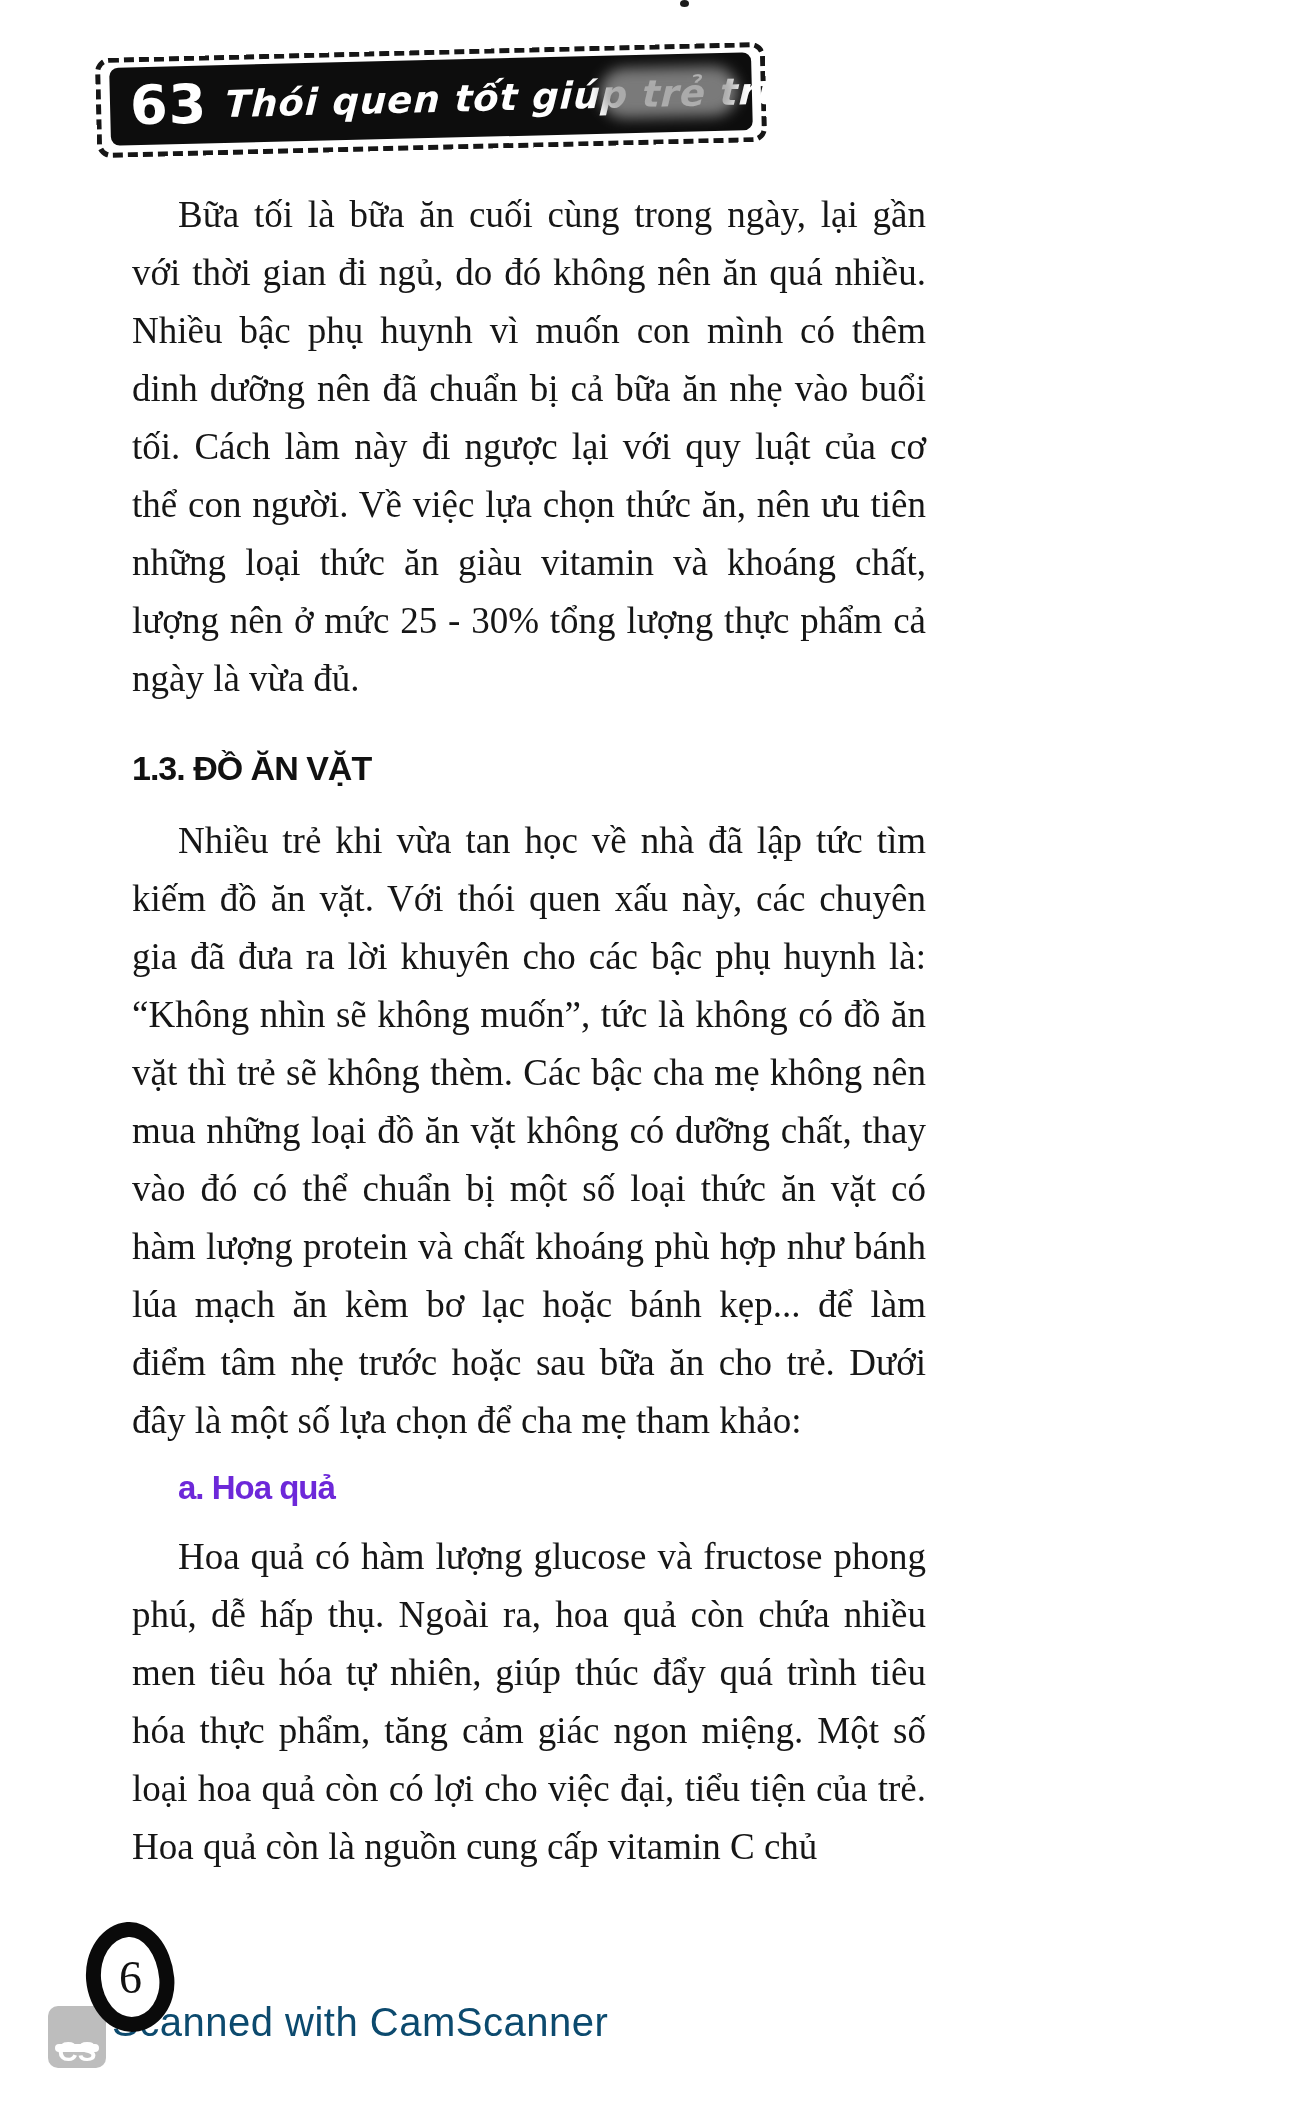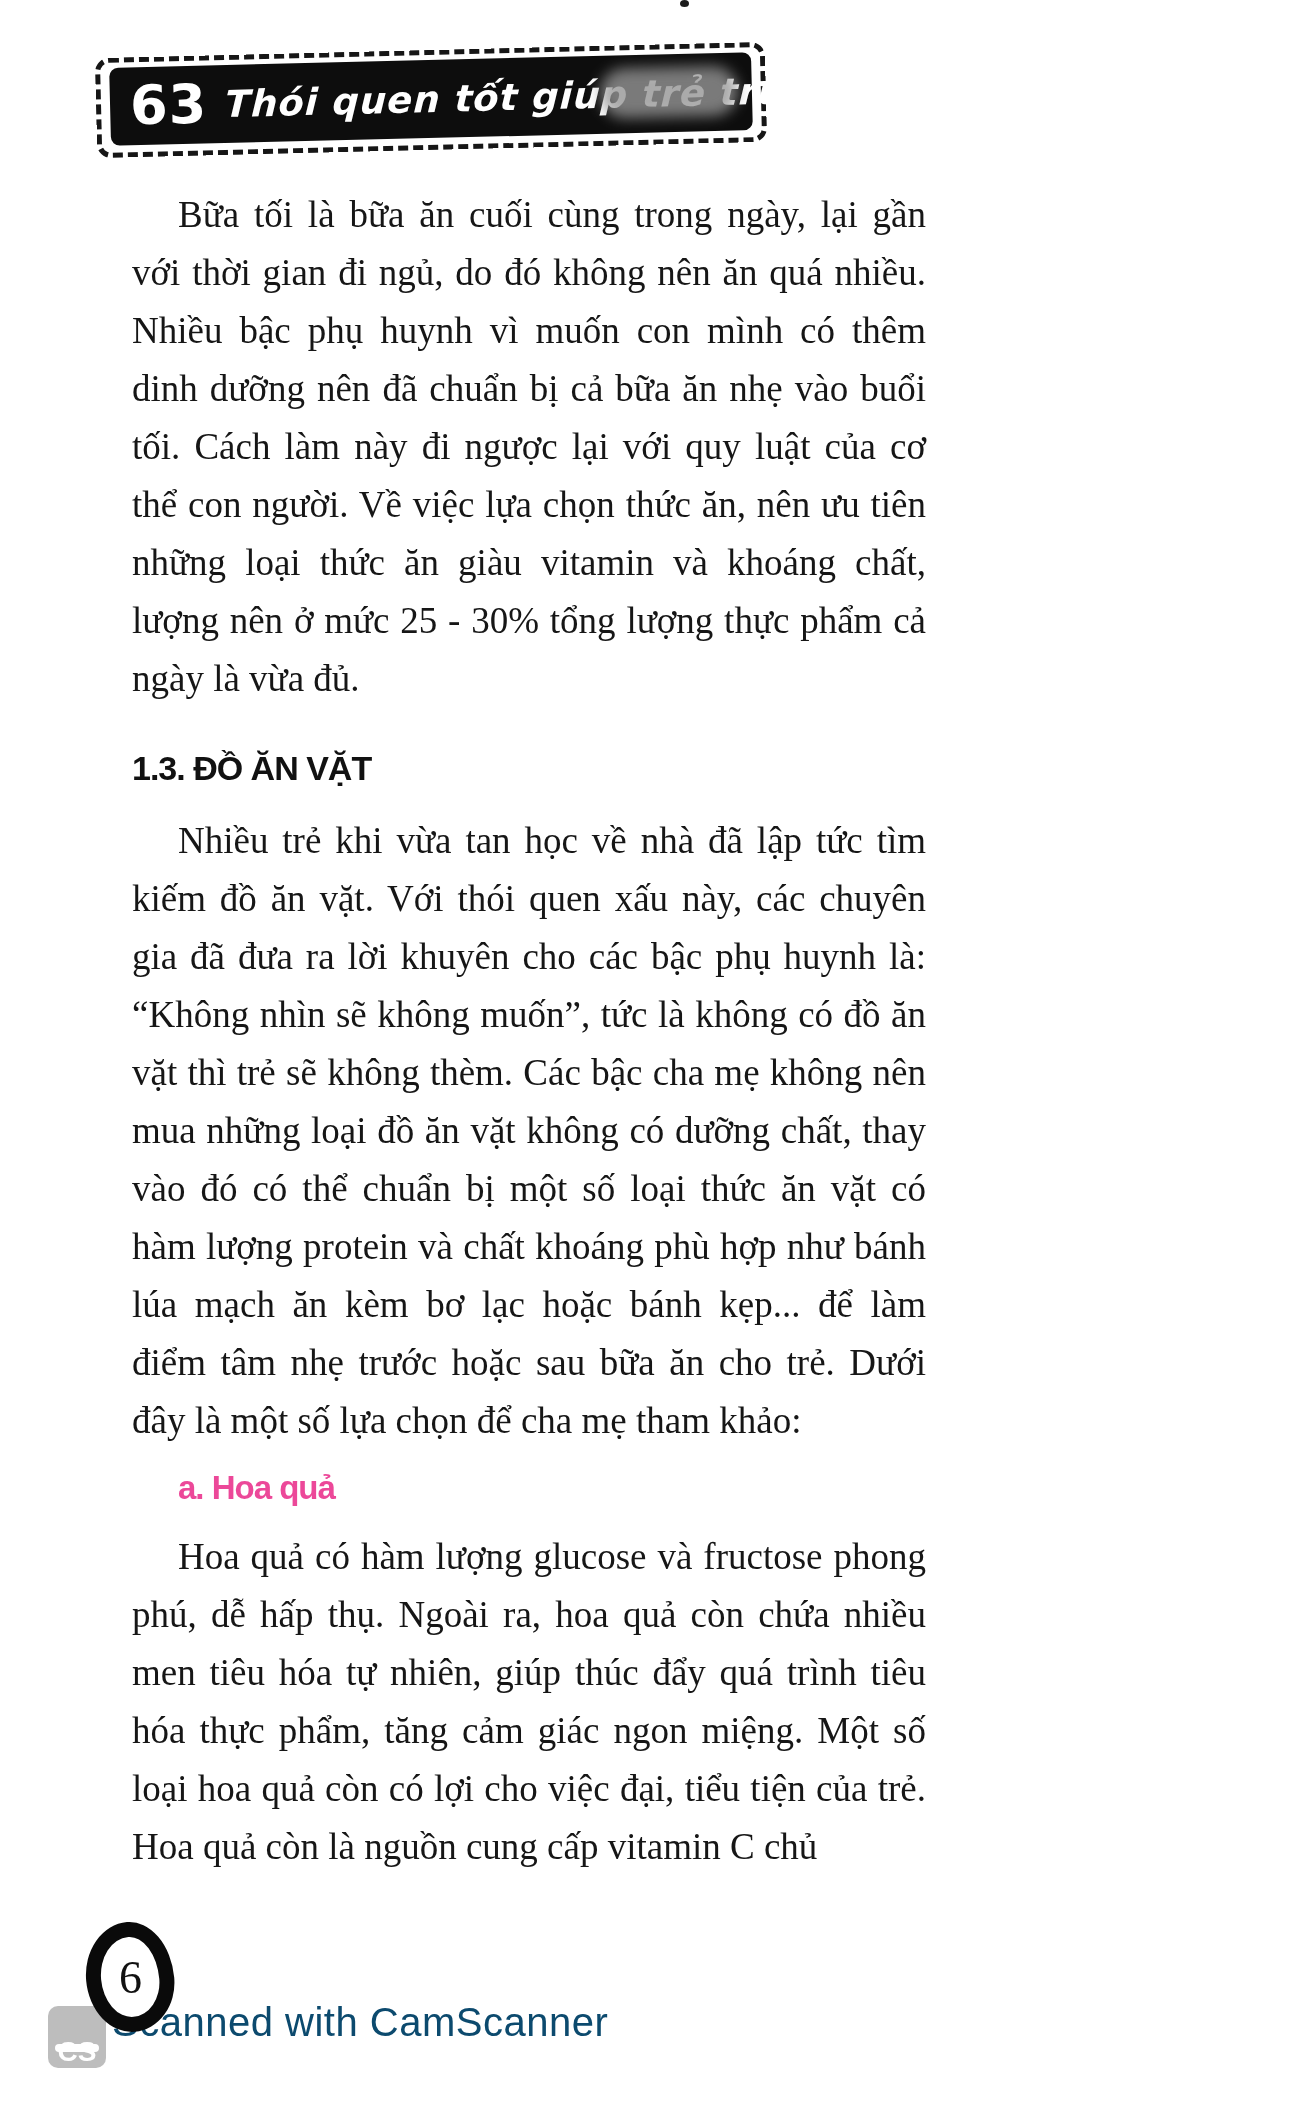--- a/index.html
+++ b/index.html
@@ -43,21 +43,21 @@
   }
   .content p{margin:0;text-indent:46px;}
   .heading{
     font-family:"Liberation Sans",sans-serif;font-weight:700;
     font-size:34px;letter-spacing:-1px;line-height:44px;
     text-indent:0;text-align:left;margin:38px 0 22px 0;color:#111111;
   }
   .subheading{
     font-family:"Liberation Sans",sans-serif;font-weight:700;
     font-size:33px;letter-spacing:-1px;line-height:44px;
-    text-indent:0;text-align:left;margin:16px 0 18px 46px;color:#ec4899;
+    text-indent:0;text-align:left;margin:16px 0 18px 46px;color:#6d28d9;
   }
   
   .cs-logo{
     position:absolute;left:48px;top:2006px;width:58px;height:62px;
     background:#bdbdbd;border-radius:10px;z-index:1;
     display:flex;align-items:flex-end;justify-content:center;
   }
   .cs-logo span{
     color:#ffffff;font-family:"Liberation Sans",sans-serif;font-weight:700;
     font-size:28px;margin-top:4px;

